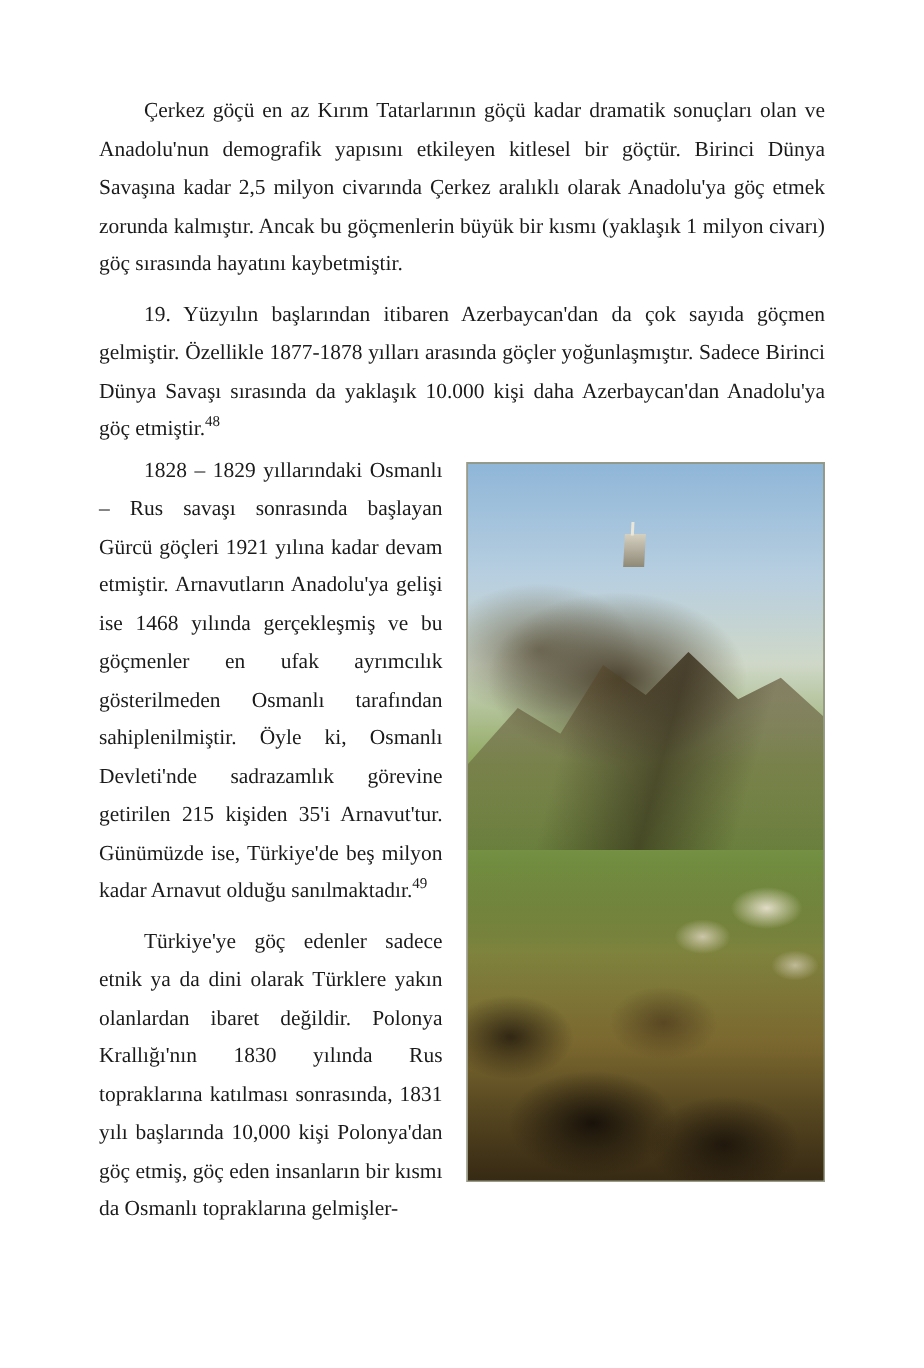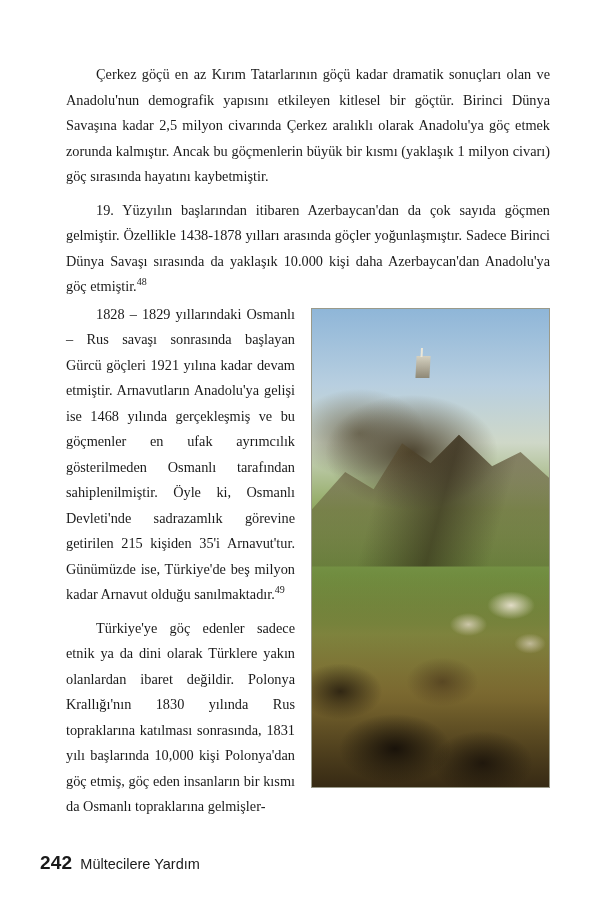--- a/index.html
+++ b/index.html
@@ -134,33 +134,29 @@
 </style>
 </head>
 <body>
 
 <div class="page">
 
   <div class="content clearfix">
 
     <p class="para"><span>Çerkez göçü en az Kırım Tatarlarının göçü kadar dramatik sonuçları olan ve Anadolu'nun demografik yapısını etkileyen kitlesel bir göçtür. Birinci Dünya Savaşına kadar 2,5 milyon civarında Çerkez aralıklı olarak Anadolu'ya göç etmek zorunda kalmıştır. Ancak bu göçmenlerin büyük bir kısmı (yaklaşık 1 milyon civarı) göç sırasında hayatını kaybetmiştir.</span></p>
 
-    <p class="para"><span>19. Yüzyılın başlarından itibaren Azerbaycan'dan da çok sayıda göçmen gelmiştir. Özellikle 1438-1878 yılları arasında göçler yoğunlaşmıştır. Sadece Birinci Dünya Savaşı sırasında da yaklaşık 10.000 kişi daha Azerbaycan'dan Anadolu'ya göç etmiştir.</span><span class="sup">48</span></p>
+    <p class="para"><span>19. Yüzyılın başlarından itibaren Azerbaycan'dan da çok sayıda göçmen gelmiştir. Özellikle 1877-1878 yılları arasında göçler yoğunlaşmıştır. Sadece Birinci Dünya Savaşı sırasında da yaklaşık 10.000 kişi daha Azerbaycan'dan Anadolu'ya göç etmiştir.</span><span class="sup">48</span></p>
 
     <div class="figure">
       <div class="painting">
         <div class="ridge"></div>
         <div class="fortress"></div>
       </div>
     </div>
 
     <p class="para"><span>1828 – 1829 yıllarındaki Osmanlı – Rus savaşı sonrasında başlayan Gürcü göçleri 1921 yılına kadar devam etmiştir. Arnavutların Anadolu'ya gelişi ise 1468 yılında gerçekleşmiş ve bu göçmenler en ufak ayrımcılık gösterilmeden Osmanlı tarafından sahiplenilmiştir. Öyle ki, Osmanlı Devleti'nde sadrazamlık görevine getirilen 215 kişiden 35'i Arnavut'tur. Günümüzde ise, Türkiye'de beş milyon kadar Arnavut olduğu sanılmaktadır.</span><span class="sup">49</span></p>
 
     <p class="para"><span>Türkiye'ye göç edenler sadece etnik ya da dini olarak Türklere yakın olanlardan ibaret değildir. Polonya Krallığı'nın 1830 yılında Rus topraklarına katılması sonrasında, 1831 yılı başlarında 10,000 kişi Polonya'dan göç etmiş, göç eden insanların bir kısmı da Osmanlı topraklarına gelmişler-</span></p>
 
   </div>
 
-  <div class="folio">
-    <span class="folio-number">242</span>
-    <span class="folio-title">Mültecilere Yardım</span>
-  </div>
 
 </div>
 
 </body></html>

